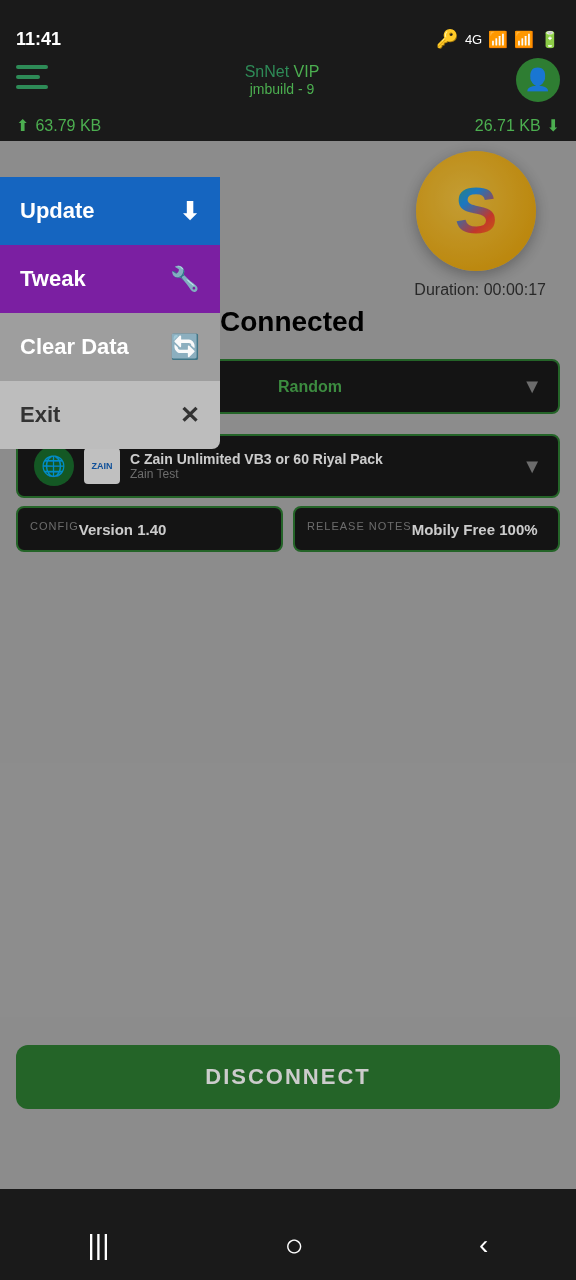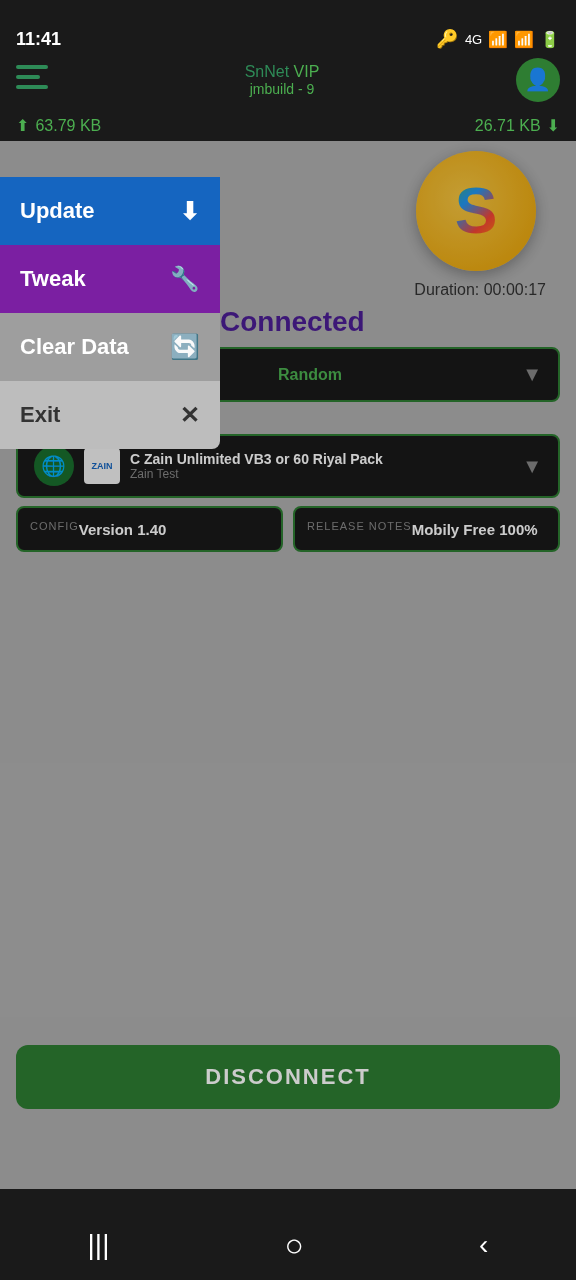--- a/index.html
+++ b/index.html
@@ -140,29 +140,29 @@
       color: #333;
       font-size: 16px;
       font-weight: 500;
     }
 
     
     .connected-text {
       position: absolute;
       top: 165px;
       left: 220px;
-      color: #4c1d95;
+      color: #000000;
       font-size: 28px;
       font-weight: bold;
     }
 
     
     .server-selector {
       position: absolute;
-      top: 206px;
+      top: 218px;
       left: 16px;
       right: 16px;
       background: #1a1a1a;
       border: 2px solid #2e7d32;
       border-radius: 8px;
       padding: 14px 16px;
       display: flex;
       align-items: center;
       justify-content: space-between;
     }

